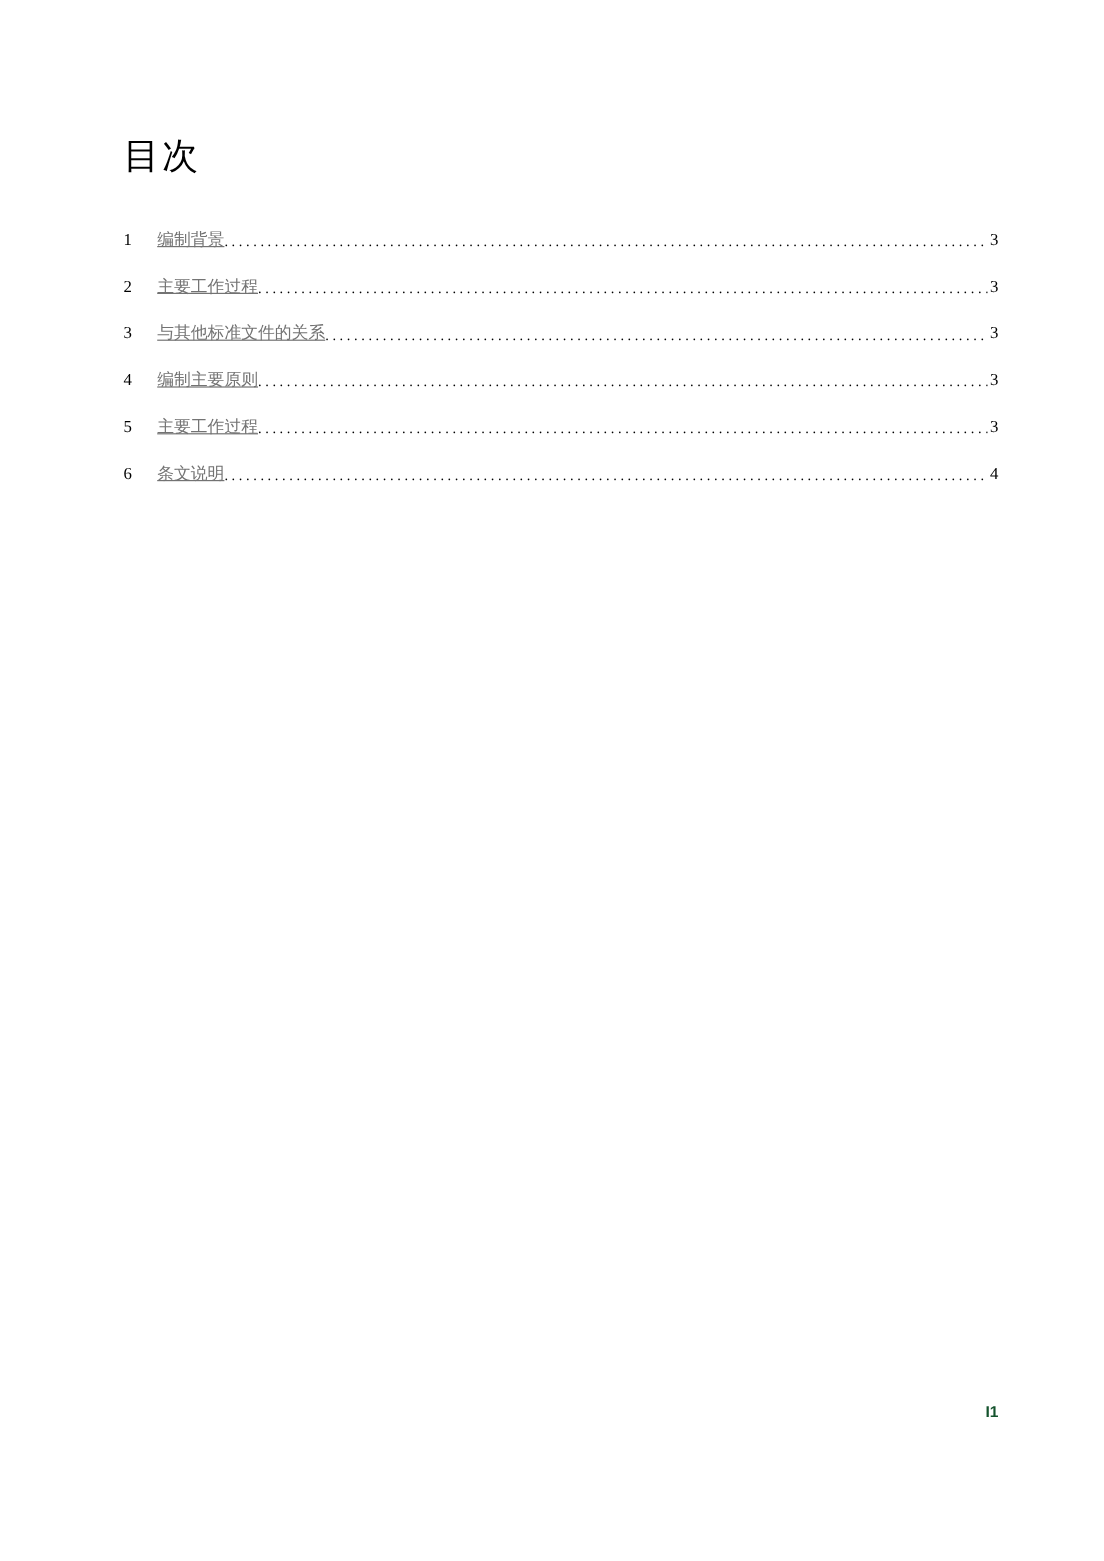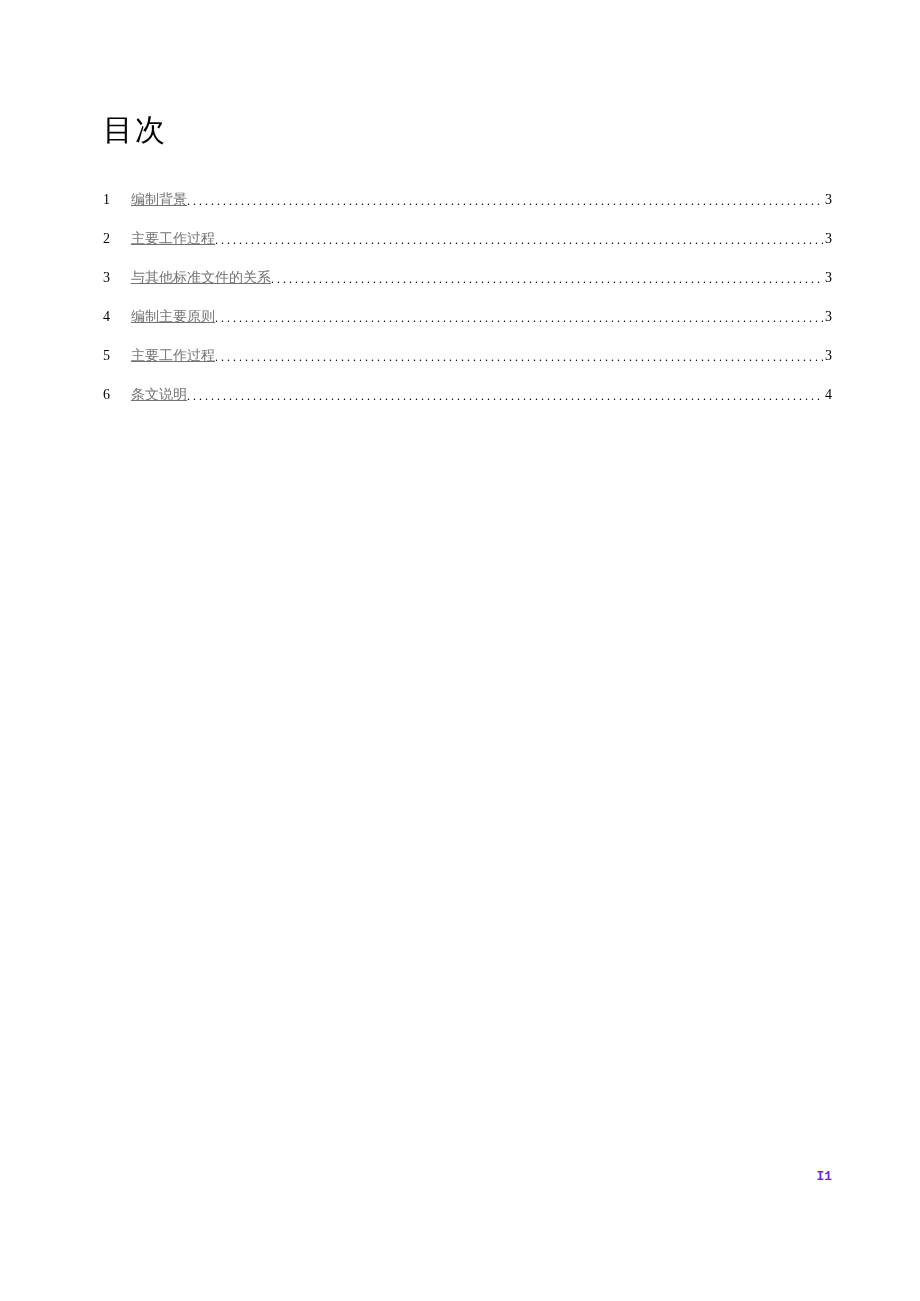--- a/index.html
+++ b/index.html
@@ -62,22 +62,22 @@
     .toc-page {
       flex-shrink: 0;
       padding-left: 2px;
     }
     .page-footer {
       position: absolute;
       bottom: 117px;
       right: 88px;
       font-size: 13px;
       font-weight: bold;
-      color: #6d28d9;
-      font-family: Liberation Mono, monospace;
+      color: #14532d;
+      font-family: Liberation Sans, sans-serif;
     }
   </style>
 </head>
 <body>
 
 <div class="page">
   <h1 class="title">目次</h1>
 
   <ul class="toc-list">
     <li class="toc-item">

